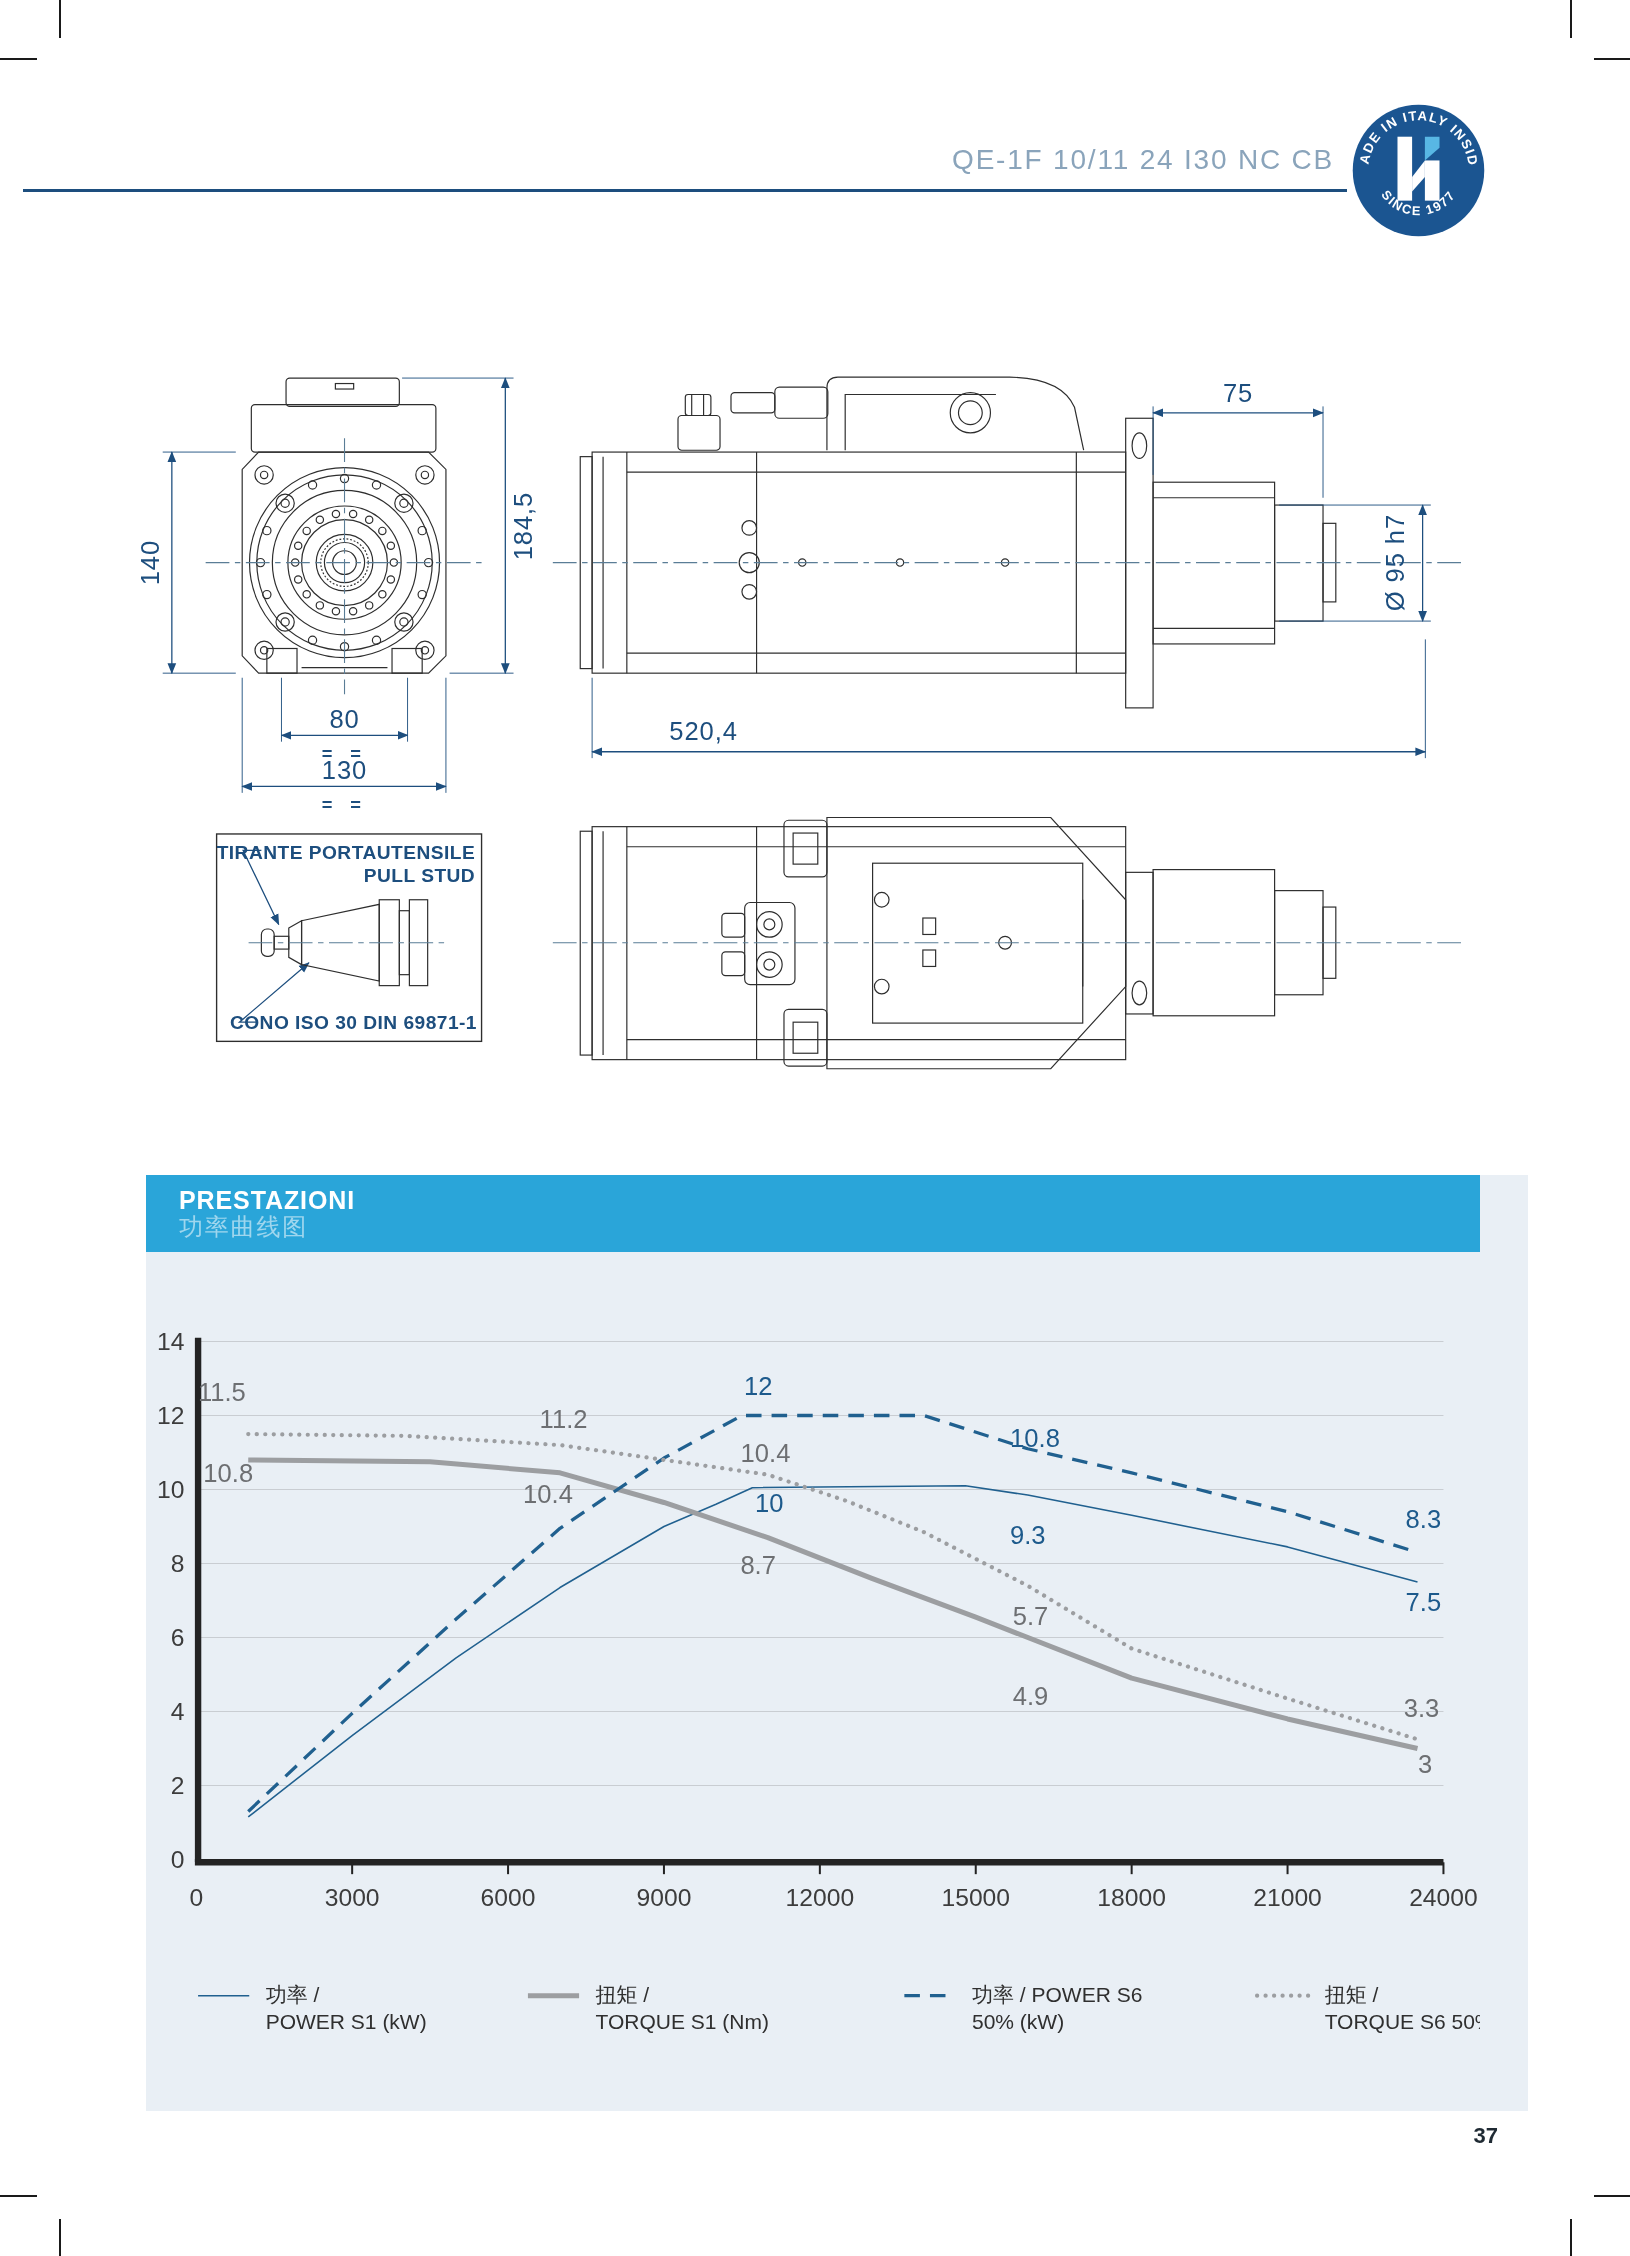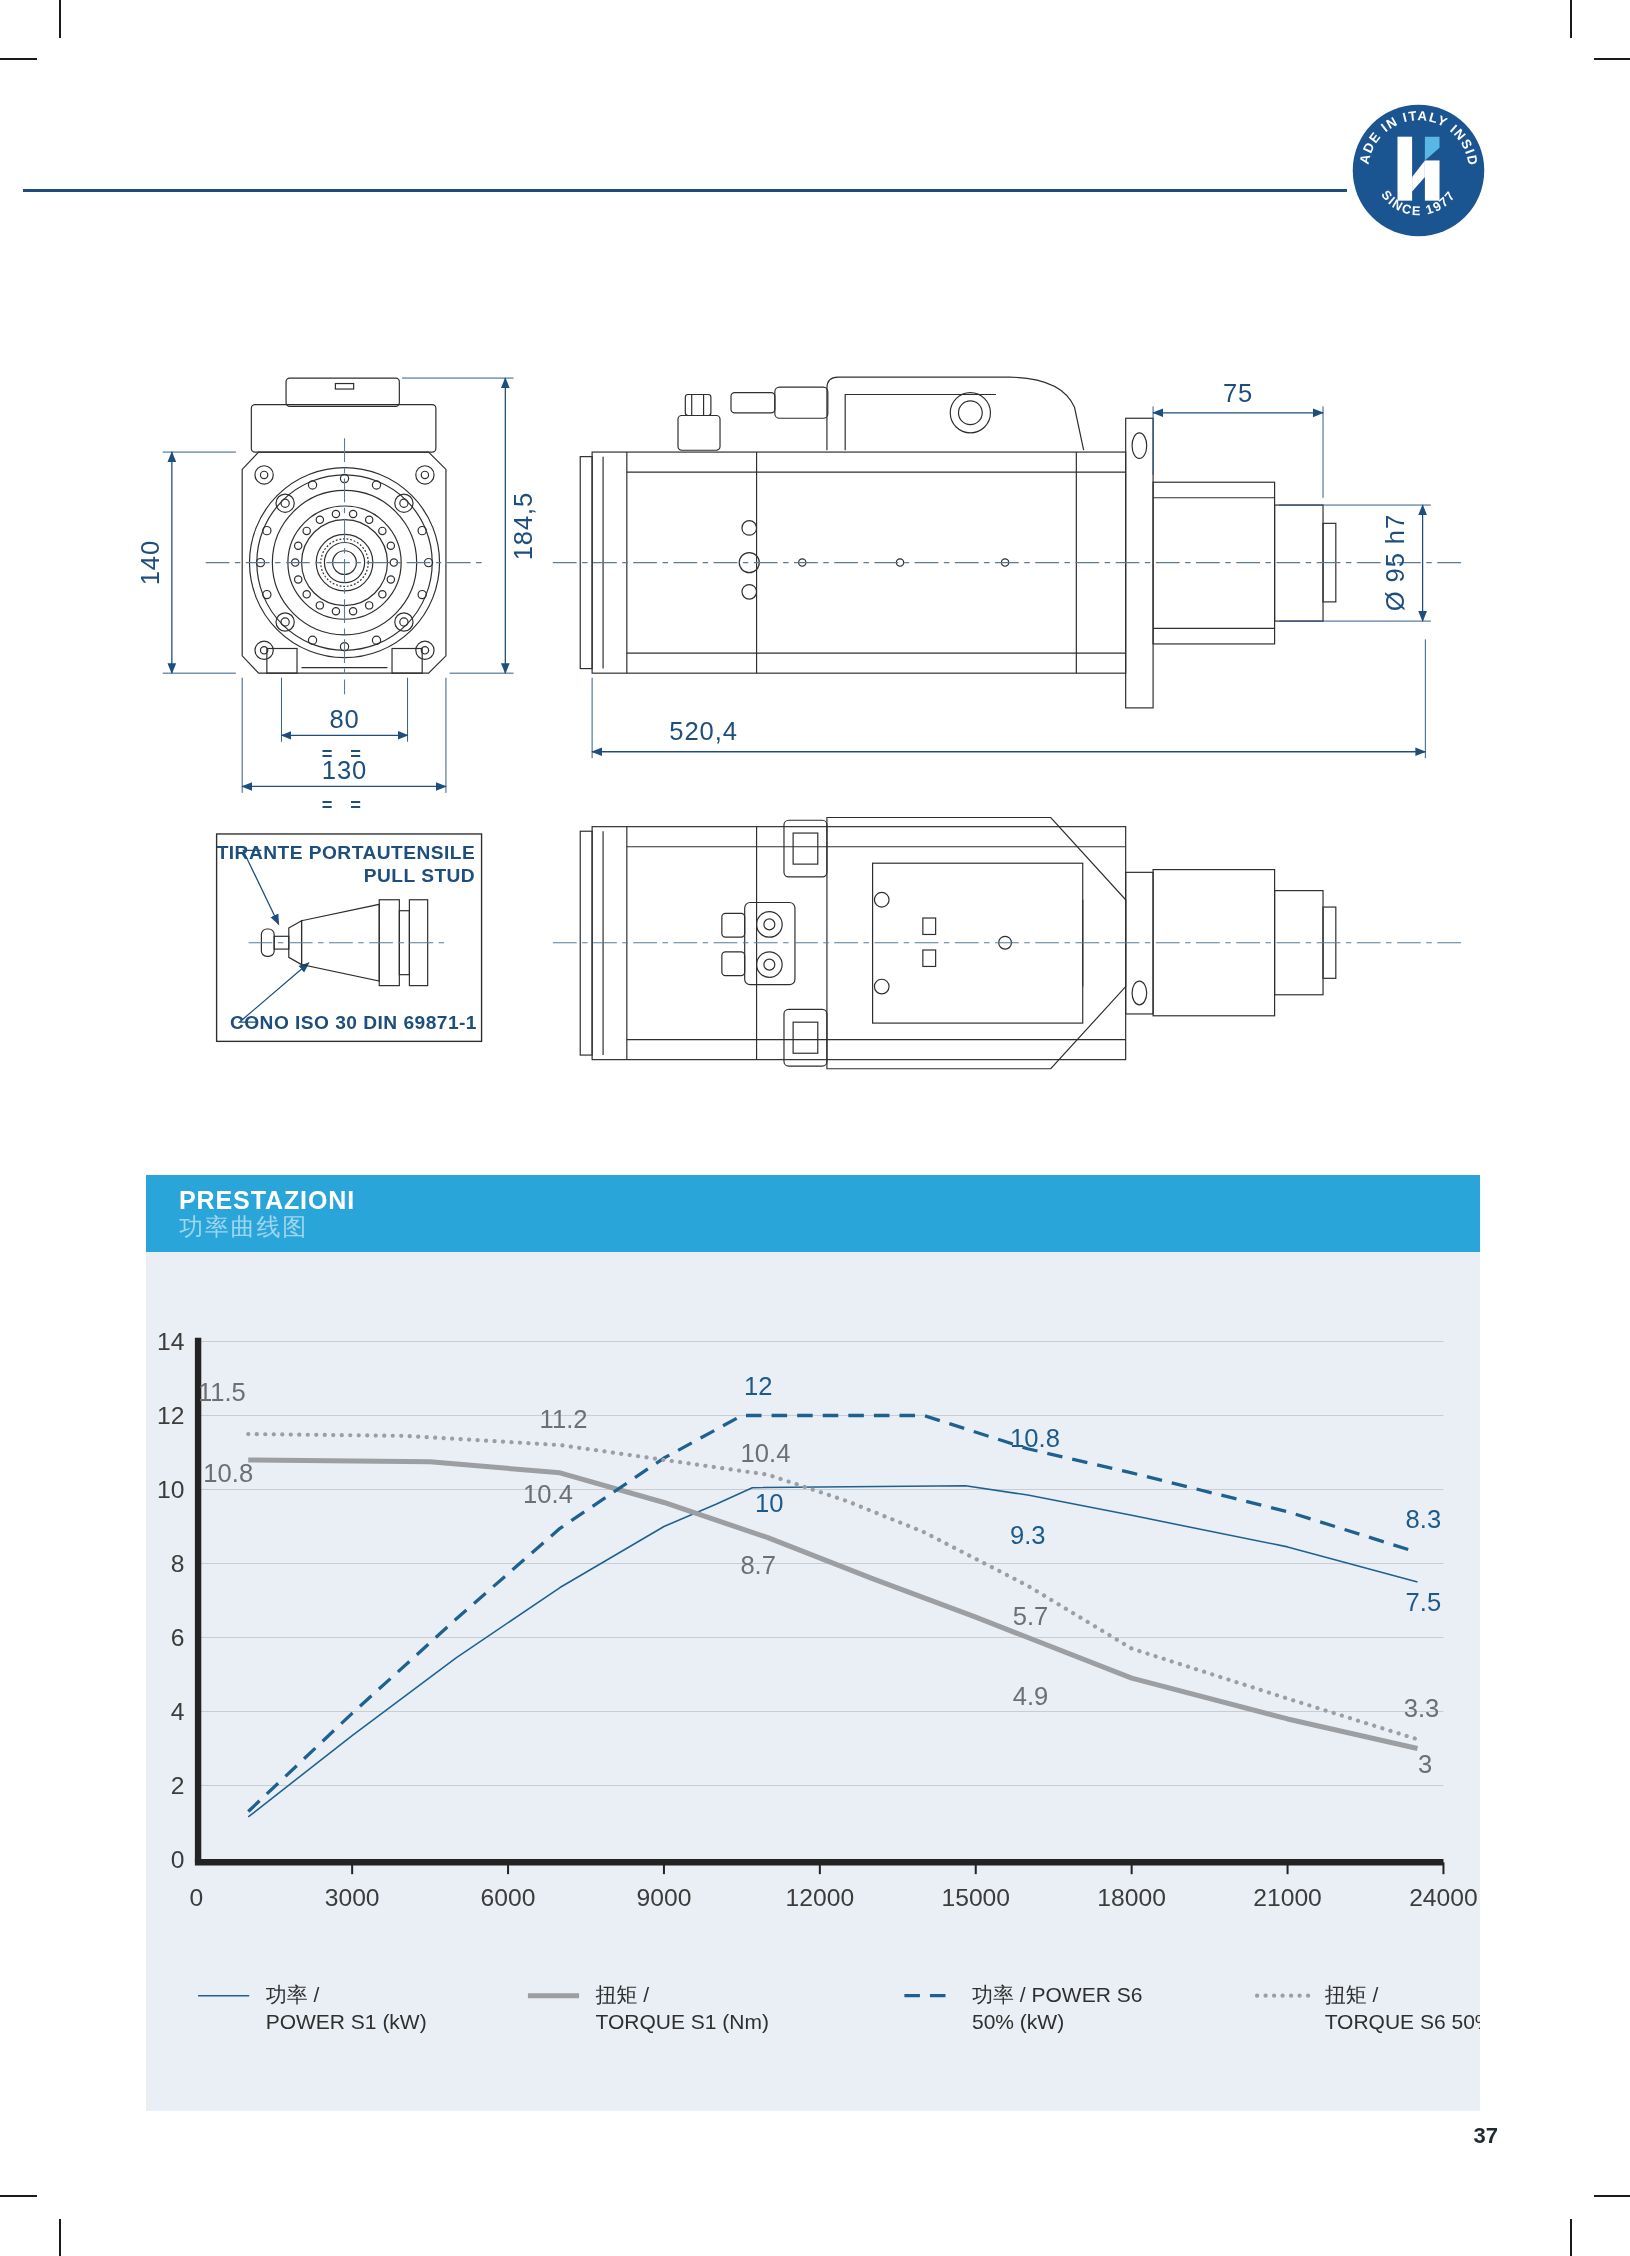--- a/index.html
+++ b/index.html
@@ -12,21 +12,21 @@
   #header-rule{position:absolute;left:23px;top:189px;width:1324px;height:2.7px;background:#1d4e7e;}
   #logo{position:absolute;left:1350px;top:102px;width:137px;height:137px;}
   #drawings{position:absolute;left:0;top:347px;}
   .line{stroke:#2e2e2e;stroke-width:1.3;fill:none;}
   .centerline{stroke:#5a7d96;stroke-width:1.2;fill:none;stroke-dasharray:26 6 6 6;}
   .dimline{stroke:#1d4e7e;stroke-width:1.4;fill:none;}
   .extline{stroke:#1d4e7e;stroke-width:1;fill:none;}
   .dim{font-size:28px;fill:#1d4e7e;font-weight:500;letter-spacing:1px;}
   .dimeq{font-size:20px;fill:#1d4e7e;letter-spacing:7px;font-weight:700;}
   .conelabel{font-size:21px;fill:#1d4e7e;font-weight:700;letter-spacing:0.5px;}
-  #chart-panel{position:absolute;left:146px;top:1175px;width:1334px;height:936px;background:#e9eff5;}
+  #chart-panel{position:absolute;left:146px;top:1175px;width:1334px;height:936px;background:#e9eff5;padding-left:48px;}
   #chart-header{position:absolute;left:0;top:0;width:1334px;height:77px;background:#2aa5d9;}
   #chart-header .t1{position:absolute;left:33px;top:11px;font-size:25px;font-weight:700;color:#ffffff;letter-spacing:0.9px;}
   #chart-header .t2{position:absolute;left:33px;top:36px;font-size:24px;color:rgba(255,255,255,0.55);letter-spacing:1.8px;}
   #plot{position:absolute;left:0;top:0;width:1334px;height:936px;}
   .tick{font-size:27px;fill:#3c3c3c;}
   .plabel{font-size:28px;font-weight:500;}
   .ltext{font-size:23px;fill:#2f2f2f;}
   #page-number{position:absolute;left:1425px;top:2123px;width:73px;text-align:right;
                font-size:22px;font-weight:700;color:#1f2a33;}
 </style>
@@ -37,20 +37,21 @@
 
   <div class="cropmark" style="left:59px;top:0;width:1.8px;height:38px;"></div>
   <div class="cropmark" style="left:0;top:58px;width:37px;height:1.8px;"></div>
   <div class="cropmark" style="left:1570px;top:0;width:1.8px;height:38px;"></div>
   <div class="cropmark" style="left:1594px;top:58px;width:37px;height:1.8px;"></div>
   <div class="cropmark" style="left:59px;top:2219px;width:1.8px;height:38px;"></div>
   <div class="cropmark" style="left:0;top:2195px;width:37px;height:1.8px;"></div>
   <div class="cropmark" style="left:1570px;top:2219px;width:1.8px;height:38px;"></div>
   <div class="cropmark" style="left:1594px;top:2195px;width:37px;height:1.8px;"></div>
 
+  <div id="doc-title">QE-1F 10/11 24 I30 NC CB</div>
   <div id="header-rule"></div>
 
   <svg id="logo" viewBox="0 0 150 150">
     <circle cx="75" cy="75" r="72" fill="#1b5591"></circle>
     <path id="arcT" d="M 20,75 A 55,55 0 1 1 130,75" fill="none"></path>
     <path id="arcB" d="M 26,75 A 49,49 0 0 0 124,75" fill="none"></path>
     <text font-size="14.5" font-weight="700" fill="#ffffff" letter-spacing="1.5">
       <textPath href="#arcT" startOffset="50%" text-anchor="middle">MADE IN ITALY INSIDE</textPath>
     </text>
     <text font-size="14" font-weight="700" fill="#ffffff" letter-spacing="2">

